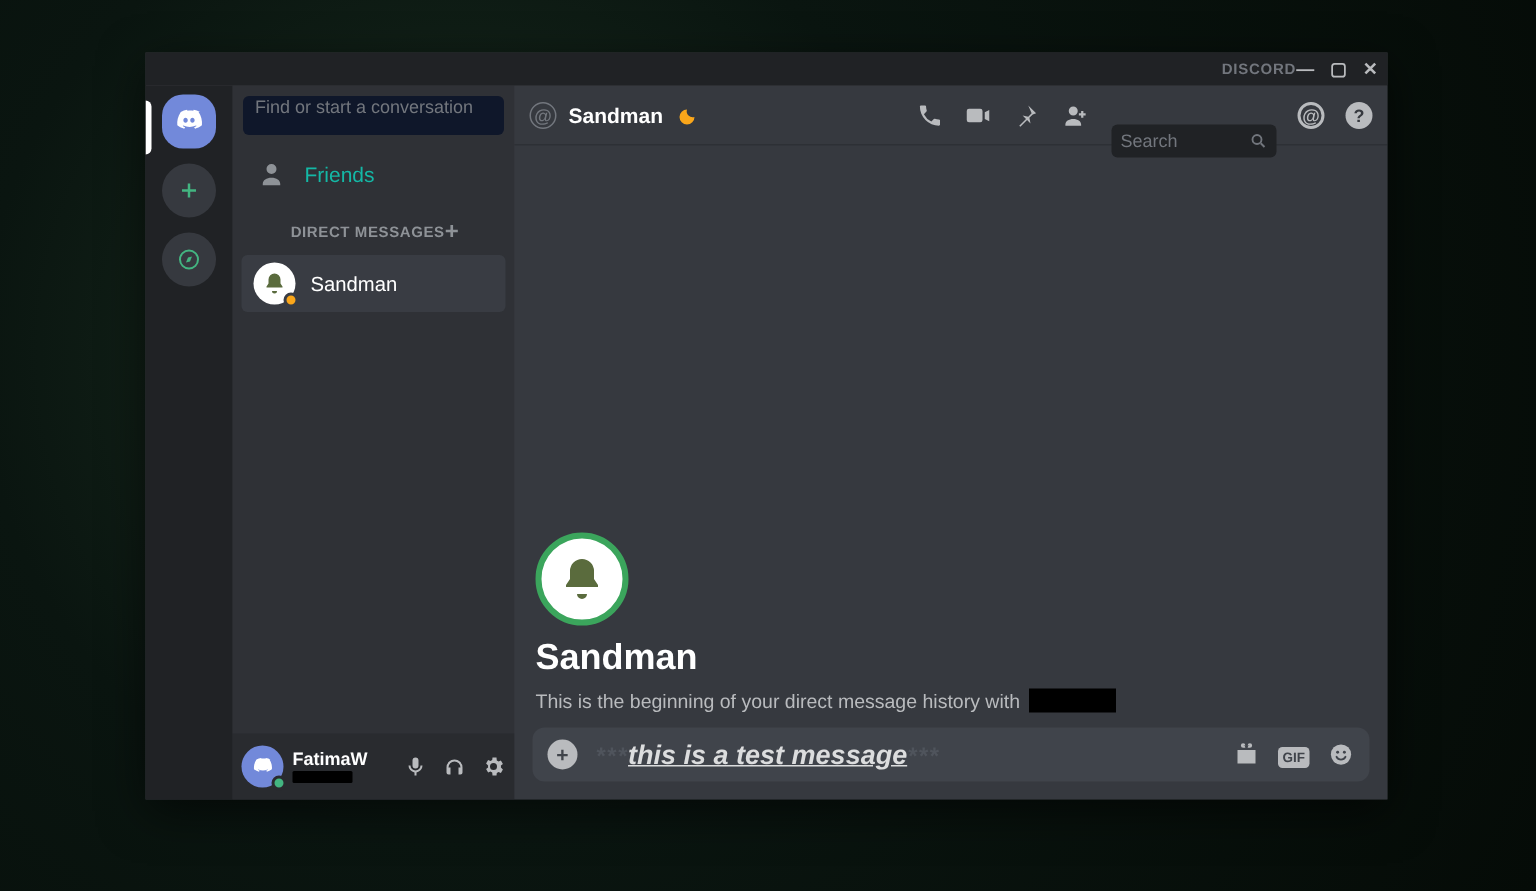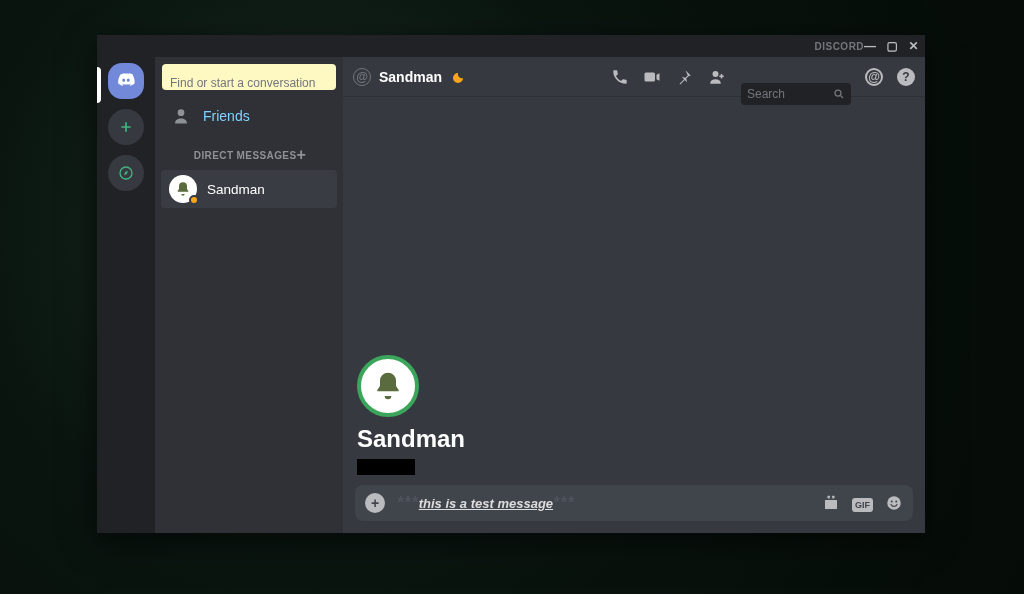--- a/index.html
+++ b/index.html
@@ -45,27 +45,27 @@
   .server-btn {
     width:36px; height:36px; border-radius:50%;
     display:flex; align-items:center; justify-content:center;
     background:#36393f; color:#43b581;
   }
   .server-btn.home { background:#7289da; border-radius:14px; color:#fff; }
   .sidebar {
     width:188px; background:#2f3136; display:flex; flex-direction:column;
   }
   .searchbox {
-    margin:7px 7px 6px 7px; height:26px; background:#fef9c3; border-radius:4px;
-    display:flex; align-items:flex-end; padding:0 8px; color:#72767d; font-size:12px;
+    margin:7px 7px 6px 7px; height:26px; background:#0f172a; border-radius:4px;
+    display:flex; align-items:flex-start; padding:0 8px; color:#72767d; font-size:12px;
   }
   .friends-row {
     display:flex; align-items:center; gap:12px;
     padding:8px 10px; margin:2px 6px; border-radius:4px;
-    color:#7dd3fc; font-size:14px;
+    color:#14b8a6; font-size:14px;
   }
   .section-header {
     display:flex; justify-content:center; align-items:center;
     padding:10px 12px 4px 14px; color:#8e9297; font-size:10px; font-weight:700; letter-spacing:0.4px;
   }
   .dm-item {
     display:flex; align-items:center; gap:10px;
     padding:5px 8px; margin:2px 6px; border-radius:4px;
     background:#393c43; color:#fff; font-size:13.5px;
   }
@@ -117,21 +117,21 @@
   .history-text { color:#b9bbbe; font-size:13px; margin-top:6px; display:flex; align-items:center; gap:6px;}
   .history-text .redact { background:#000; width:58px; height:16px; display:inline-block;}
   .composer {
     margin:0 12px 12px 12px; background:#40444b; border-radius:8px;
     height:36px; display:flex; align-items:center; padding:0 10px; gap:12px;
   }
   .composer .plus {
     width:20px;height:20px;border-radius:50%;background:#b9bbbe;color:#40444b;
     display:flex;align-items:center;justify-content:center;font-weight:900;font-size:14px;
   }
-  .composer .input-text { color:#dcddde; font-size:13px; font-style:italic; font-weight:700; text-decoration:underline;}
+  .composer .input-text { color:#dcddde; font-size:18px; font-style:italic; font-weight:700; text-decoration:underline;}
   .composer .ghost { color:#4f545c; font-style:italic; font-weight:700; letter-spacing:1px;}
   .composer .right { margin-left:auto; display:flex; gap:12px; color:#b9bbbe; align-items:flex-end;}
   .gifbox { background:#b9bbbe; color:#40444b; font-size:9px; font-weight:800; padding:2px 3px; border-radius:3px;}
   svg { display:block; }
 </style>
 </head>
 <body>
 
 <div class="bg"></div>
 
@@ -184,20 +184,49 @@
       <div class="dm-item">
         <div class="dm-avatar">
           <svg width="16" height="16" viewBox="0 0 24 24" fill="#5a6b3d">
               <path d="M12 2a6 6 0 00-6 6v4l-2 3v1h16v-1l-2-3V8a6 6 0 00-6-6zm0 20a2.5 2.5 0 002.5-2.5h-5A2.5 2.5 0 0012 22z"></path>
             </svg>
           <div class="status"></div>
         </div>
         <span>Sandman</span>
       </div>
 
+      <div class="user-panel">
+        <div class="avatar">
+          <svg width="16" height="16" viewBox="0 0 24 24" fill="#fff">
+              <path d="M20 5c-1.5-.7-3-1.2-4.6-1.5l-.3.6c-1.4-.2-2.8-.2-4.2 0l-.3-.6C9 3.8 7.5 4.3 6 5 3.8 8.3 3.2 11.5 3.5 14.7c1.7 1.3 3.4 2 5 2.5l.7-1.1c-.6-.2-1.2-.5-1.8-.9l.4-.3c3 1.4 6.3 1.4 9.3 0l.4.3c-.6.4-1.2.7-1.8.9l.7 1.1c1.7-.5 3.3-1.2 5-2.5.4-3.7-.6-6.9-2.4-9.7z"></path>
+            </svg>
+          <div class="status"></div>
+        </div>
+        <div class="names">
+          <div style="font-weight:600">FatimaW</div>
+          <span class="tag"></span>
+        </div>
+        <div class="icons">
+          <span>
+            <svg width="16" height="16" viewBox="0 0 24 24" fill="#b9bbbe">
+                <path d="M12 14a3 3 0 003-3V6a3 3 0 00-6 0v5a3 3 0 003 3zm5-3a5 5 0 01-10 0H5a7 7 0 006 6.9V21h2v-3.1A7 7 0 0019 11z"></path>
+              </svg>
+          </span>
+          <span>
+            <svg width="16" height="16" viewBox="0 0 24 24" fill="#b9bbbe">
+                <path d="M4 13a8 8 0 0116 0v5a2 2 0 01-2 2h-2v-7h2a6 6 0 00-12 0h2v7H6a2 2 0 01-2-2z"></path>
+              </svg>
+          </span>
+          <span>
+            <svg width="16" height="16" viewBox="0 0 24 24" fill="#b9bbbe">
+                <path d="M19.4 13a7.5 7.5 0 000-2l2-1.6-2-3.4-2.4.9a7.4 7.4 0 00-1.7-1L15 3h-4l-.3 2.5a7.4 7.4 0 00-1.7 1l-2.4-.9-2 3.4L6.6 11a7.5 7.5 0 000 2l-2 1.6 2 3.4 2.4-.9a7.4 7.4 0 001.7 1L11 21h4l.3-2.5a7.4 7.4 0 001.7-1l2.4.9 2-3.4zM12 15.5A3.5 3.5 0 1115.5 12 3.5 3.5 0 0112 15.5z"></path>
+              </svg>
+          </span>
+        </div>
+      </div>
     </div>
 
     <div class="main">
       <div class="chat-header">
         <span class="at" style="border:1.5px solid #72767d;border-radius:50%;width:18px;height:18px;display:flex;align-items:center;justify-content:center;font-size:12px;font-weight:600;">@</span>
         <span class="name">Sandman</span>
         <span class="status-round" style="background:none;">
           <svg width="12" height="12">
               <path d="M6 1a5 5 0 105 5 4 4 0 01-5-5z" fill="#faa61a"></path>
             </svg>
@@ -236,20 +265,21 @@
       </div>
 
       <div class="messages">
         <div class="big-avatar">
           <svg width="32" height="32" viewBox="0 0 24 24" fill="#5a6b3d">
               <path d="M12 2a6 6 0 00-6 6v4l-2 3v1h16v-1l-2-3V8a6 6 0 00-6-6zm0 20a2.5 2.5 0 002.5-2.5h-5A2.5 2.5 0 0012 22z"></path>
             </svg>
         </div>
         <div class="big-name">Sandman</div>
         <div class="history-text">
+          <span>This is the beginning of your direct message history with</span>
           <span class="redact"></span>
         </div>
       </div>
 
       <div class="composer">
         <div class="plus">+</div>
         <span>
           <span class="ghost">***</span><span class="input-text">this is a test message</span><span class="ghost">***</span>
         </span>
         <div class="right">

